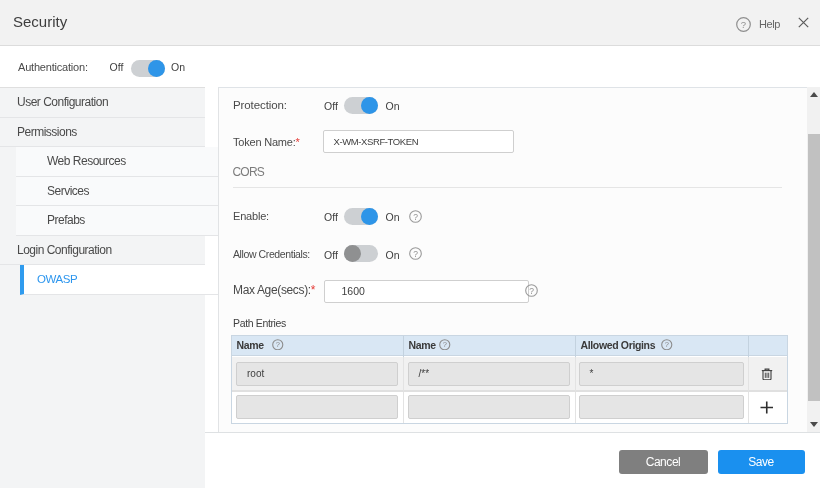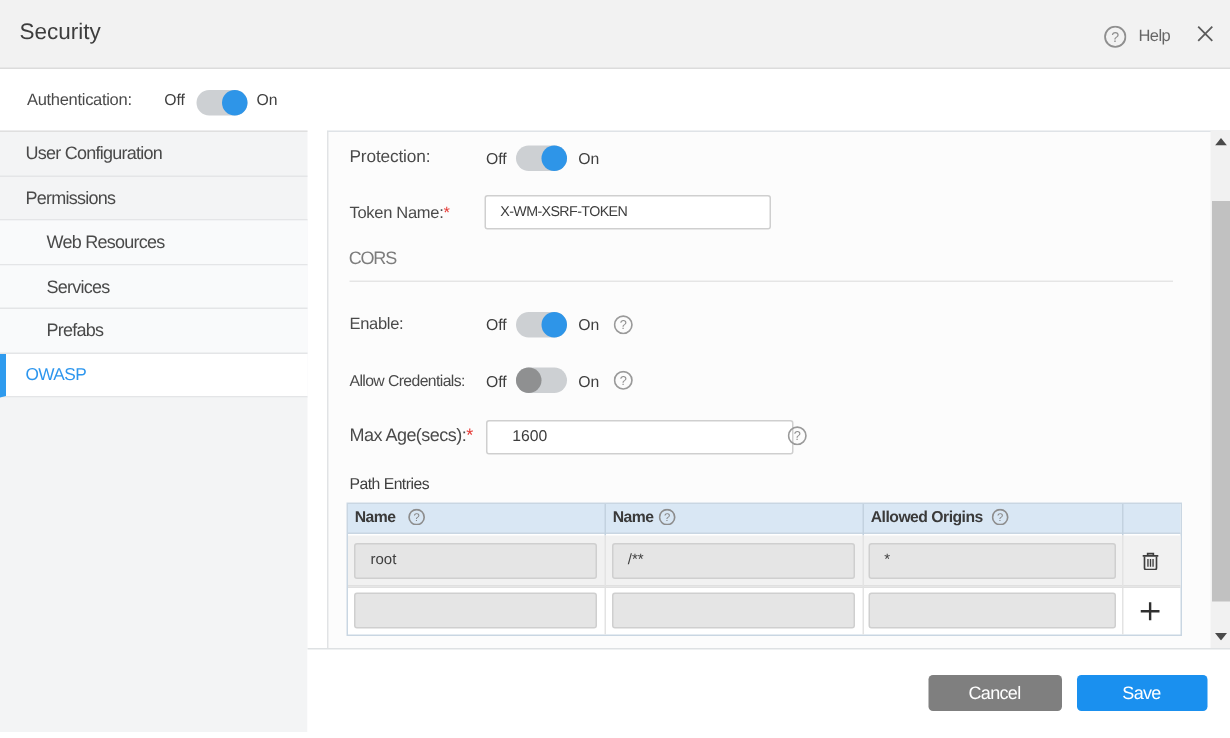--- a/index.html
+++ b/index.html
@@ -15,22 +15,22 @@
   
   .tg { position:absolute; width:34px; height:17px; border-radius:9px; background:#cdd0d3; }
   .tg i { position:absolute; top:0; width:17px; height:17px; border-radius:50%; display:block; }
   .tg.on i { right:0; background:#2e95e8; }
   .tg.off i { left:0; background:#8f9091; }
   .offon { position:absolute; font-size:10.5px; color:#3e3e3e; }
 
   
   .side { position:absolute; left:0; top:87px; width:205px; height:401px; background:#f3f4f5; border-top:1px solid #dfdfdf; }
   .side .it { position:relative; width:205px; height:29.5px; border-bottom:1px solid #e4e5e7; font-size:12px; letter-spacing:-0.5px; color:#4a4a4a; line-height:28.5px; padding-left:17px; }
-  .side .it.sub { padding-left:31px; background:#f9fafb; }
-  .side .it.active { background:#fff; border-left:4px solid #2f9bee; padding-left:13px; color:#2d96ee; letter-spacing:-0.4px; font-size:11.5px; }
+  .side .it.sub { padding-left:31px; background:#f9fafb;margin-left:16px; }
+  .side .it.active { background:#fff; border-left:4px solid #2f9bee; padding-left:13px; color:#2d96ee; letter-spacing:-0.4px; font-size:11.5px;margin-left:20px; }
 
   
   .content { position:absolute; left:218px; top:87px; width:602px; height:345px; background:#fcfcfc; border-left:1px solid #e1e3e5; border-top:1px solid #dfe3e7; }
 
   .lb { position:absolute; left:233px; font-size:11px; letter-spacing:-0.2px; color:#4a4a4a; line-height:11px; }
   .req { color:#e53935; letter-spacing:0; }
   .inp { position:absolute; background:#fff; border:1px solid #cfcfcf; border-radius:2px; font-size:9.5px; letter-spacing:-0.4px; color:#3e3e3e; padding-left:10px; display:flex; align-items:center; }
 
   .qi { position:absolute; }
 
@@ -71,20 +71,21 @@
     <i></i>
   </div>
 <span class="offon" style="left:171px; top:61px;">On</span>
 
 <div class="side">
   <div class="it">User Configuration</div>
   <div class="it">Permissions</div>
   <div class="it sub">Web Resources</div>
   <div class="it sub">Services</div>
   <div class="it sub">Prefabs</div>
+  <div class="it">Login Configuration</div>
   <div class="it active">OWASP</div>
 </div>
 
 <div class="content"></div>
 
 <div class="lb" style="top:100px; font-size:11.5px; letter-spacing:-0.1px;">Protection:</div>
 <span class="offon" style="left:324px; top:100px;">Off</span>
 <div class="tg on" style="left:343.5px; top:97px;">
     <i></i>
   </div>

